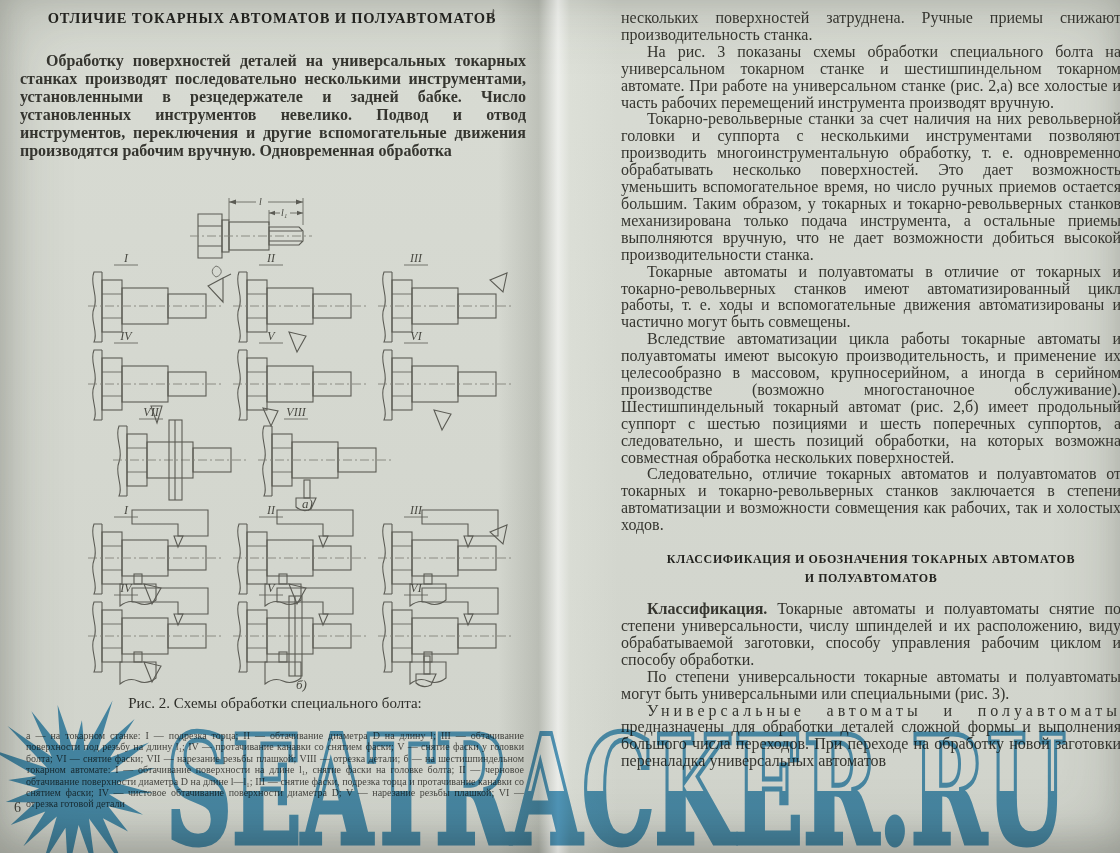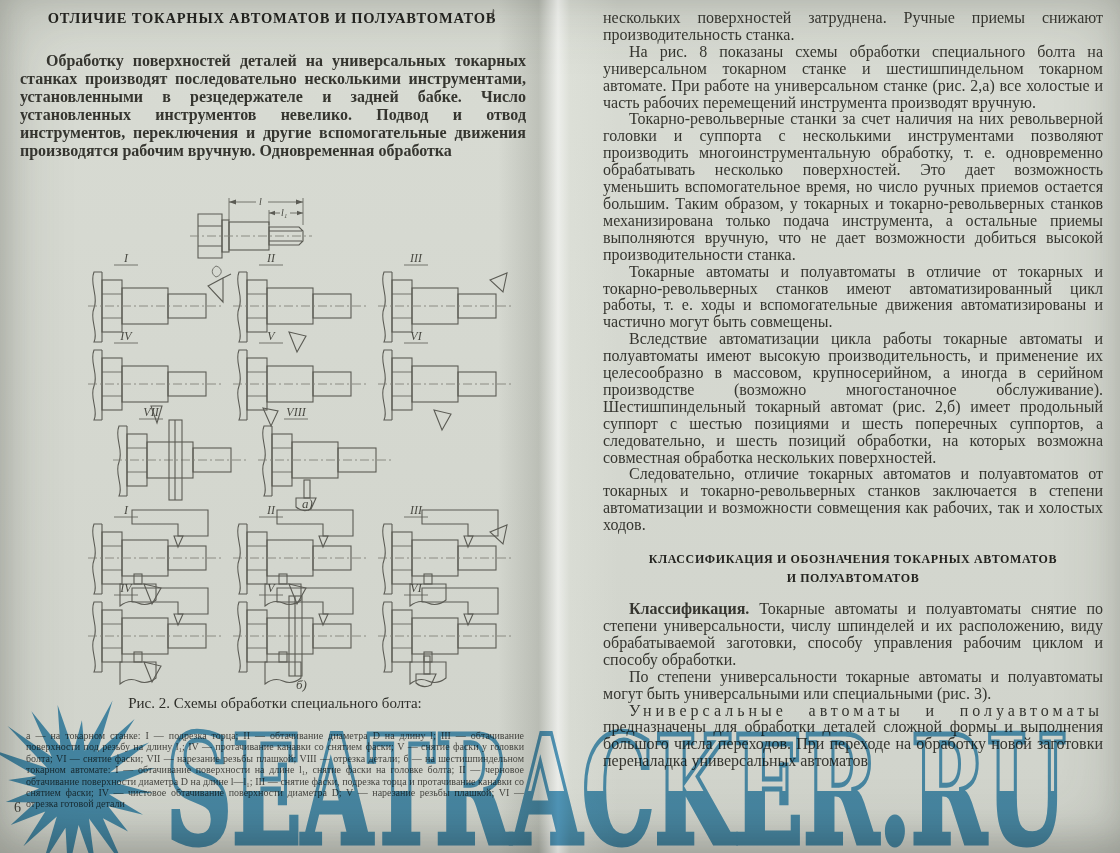--- a/index.html
+++ b/index.html
@@ -17,21 +17,21 @@
         font-weight:bold;font-size:14.5px;line-height:20px;letter-spacing:.8px;color:#23231f;}
   #lp-par{position:absolute;left:20px;top:52px;width:506px;font-size:16px;line-height:18px;
         text-align:justify;text-indent:26px;font-weight:bold;}
   #fig-wrap{position:absolute;left:58px;top:192px;width:470px;height:500px;}
   #fig-caption{position:absolute;left:26px;top:695px;width:498px;}
   #fig-cap-title{text-align:center;font-size:15px;color:#2e2e29;margin-bottom:18px;}
   #fig-cap-body{font-size:10px;line-height:11.4px;text-align:justify;color:#454540;}
   .pagenum{position:absolute;font-size:14px;color:#3a3a34;}
   #pn-left{left:14px;top:800px;}
   
-  #rp-col{position:absolute;left:58px;top:10px;width:500px;font-size:16px;line-height:16.9px;text-align:justify;}
+  #rp-col{position:absolute;left:76px;top:10px;width:500px;font-size:16px;line-height:16.9px;text-align:justify;}
   #rp-col p{margin:0;text-indent:26px;}
   #rp-col p.noindent{text-indent:0;}
   #rp-heading{margin:16px 0 13px 0;text-align:center;font-weight:bold;font-size:12px;
         line-height:19px;letter-spacing:.6px;color:#23231f;}
   .lead-bold{font-weight:bold;}
   .lead-spaced{letter-spacing:4px;word-spacing:9px;}
   
   #fig2 path,#fig2 rect,#fig2 line{stroke:#5b5b54;fill:none;stroke-width:1.1;}
   #fig2 .cl{stroke:#84847b;stroke-dasharray:9 3 2 3;stroke-width:.9;}
   #fig2 .thin{stroke-width:.8;}
@@ -268,21 +268,21 @@
       <div id="fig-cap-title">Рис. 2. Схемы обработки специального болта:</div>
       <div id="fig-cap-body">а — на токарном станке: I — подрезка торца; II — обтачивание диаметра D на длину l; III — обтачивание поверхности под резьбу на длину l₁; IV — протачивание канавки со снятием фаски; V — снятие фаски у головки болта; VI — снятие фаски; VII — нарезание резьбы плашкой; VIII — отрезка детали; б — на шестишпиндельном токарном автомате: I — обтачивание поверхности на длине l₁, снятие фаски на головке болта; II — черновое обтачивание поверхности диаметра D на длине l—l₁; III — снятие фаски, подрезка торца и протачивание канавки со снятием фаски; IV — чистовое обтачивание поверхности диаметра D; V — нарезание резьбы плашкой; VI — отрезка готовой детали</div>
     </div>
 
     <div class="pagenum" id="pn-left">6</div>
   </div>
 
   <div class="page" id="right-page">
     <div id="rp-col">
       <p class="noindent">нескольких поверхностей затруднена. Ручные приемы снижают производительность станка.</p>
-      <p>На рис. 8 показаны схемы обработки специального болта на универсальном токарном станке и шестишпиндельном токарном автомате. При работе на универсальном станке (рис. 2,а) все холостые и часть рабочих перемещений инструмента производят вручную.</p>
+      <p>На рис. 3 показаны схемы обработки специального болта на универсальном токарном станке и шестишпиндельном токарном автомате. При работе на универсальном станке (рис. 2,а) все холостые и часть рабочих перемещений инструмента производят вручную.</p>
       <p>Токарно-револьверные станки за счет наличия на них револьверной головки и суппорта с несколькими инструментами позволяют производить многоинструментальную обработку, т. е. одновременно обрабатывать несколько поверхностей. Это дает возможность уменьшить вспомогательное время, но число ручных приемов остается большим. Таким образом, у токарных и токарно-револьверных станков механизирована только подача инструмента, а остальные приемы выполняются вручную, что не дает возможности добиться высокой производительности станка.</p>
       <p>Токарные автоматы и полуавтоматы в отличие от токарных и токарно-револьверных станков имеют автоматизированный цикл работы, т. е. ходы и вспомогательные движения автоматизированы и частично могут быть совмещены.</p>
       <p>Вследствие автоматизации цикла работы токарные автоматы и полуавтоматы имеют высокую производительность, и применение их целесообразно в массовом, крупносерийном, а иногда в серийном производстве (возможно многостаночное обслуживание). Шестишпиндельный токарный автомат (рис. 2,б) имеет продольный суппорт с шестью позициями и шесть поперечных суппортов, а следовательно, и шесть позиций обработки, на которых возможна совместная обработка нескольких поверхностей.</p>
       <p>Следовательно, отличие токарных автоматов и полуавтоматов от токарных и токарно-револьверных станков заключается в степени автоматизации и возможности совмещения как рабочих, так и холостых ходов.</p>
       <div id="rp-heading">
         <div>КЛАССИФИКАЦИЯ И ОБОЗНАЧЕНИЯ ТОКАРНЫХ АВТОМАТОВ</div>
         <div>И ПОЛУАВТОМАТОВ</div>
       </div>
       <p><span class="lead-bold">Классификация.</span><span> Токарные автоматы и полуавтоматы снятие по степени универсальности, числу шпинделей и их расположению, виду обрабатываемой заготовки, способу управления рабочим циклом и способу обработки.</span></p>
       <p>По степени универсальности токарные автоматы и полуавтоматы могут быть универсальными или специальными (рис. 3).</p>

